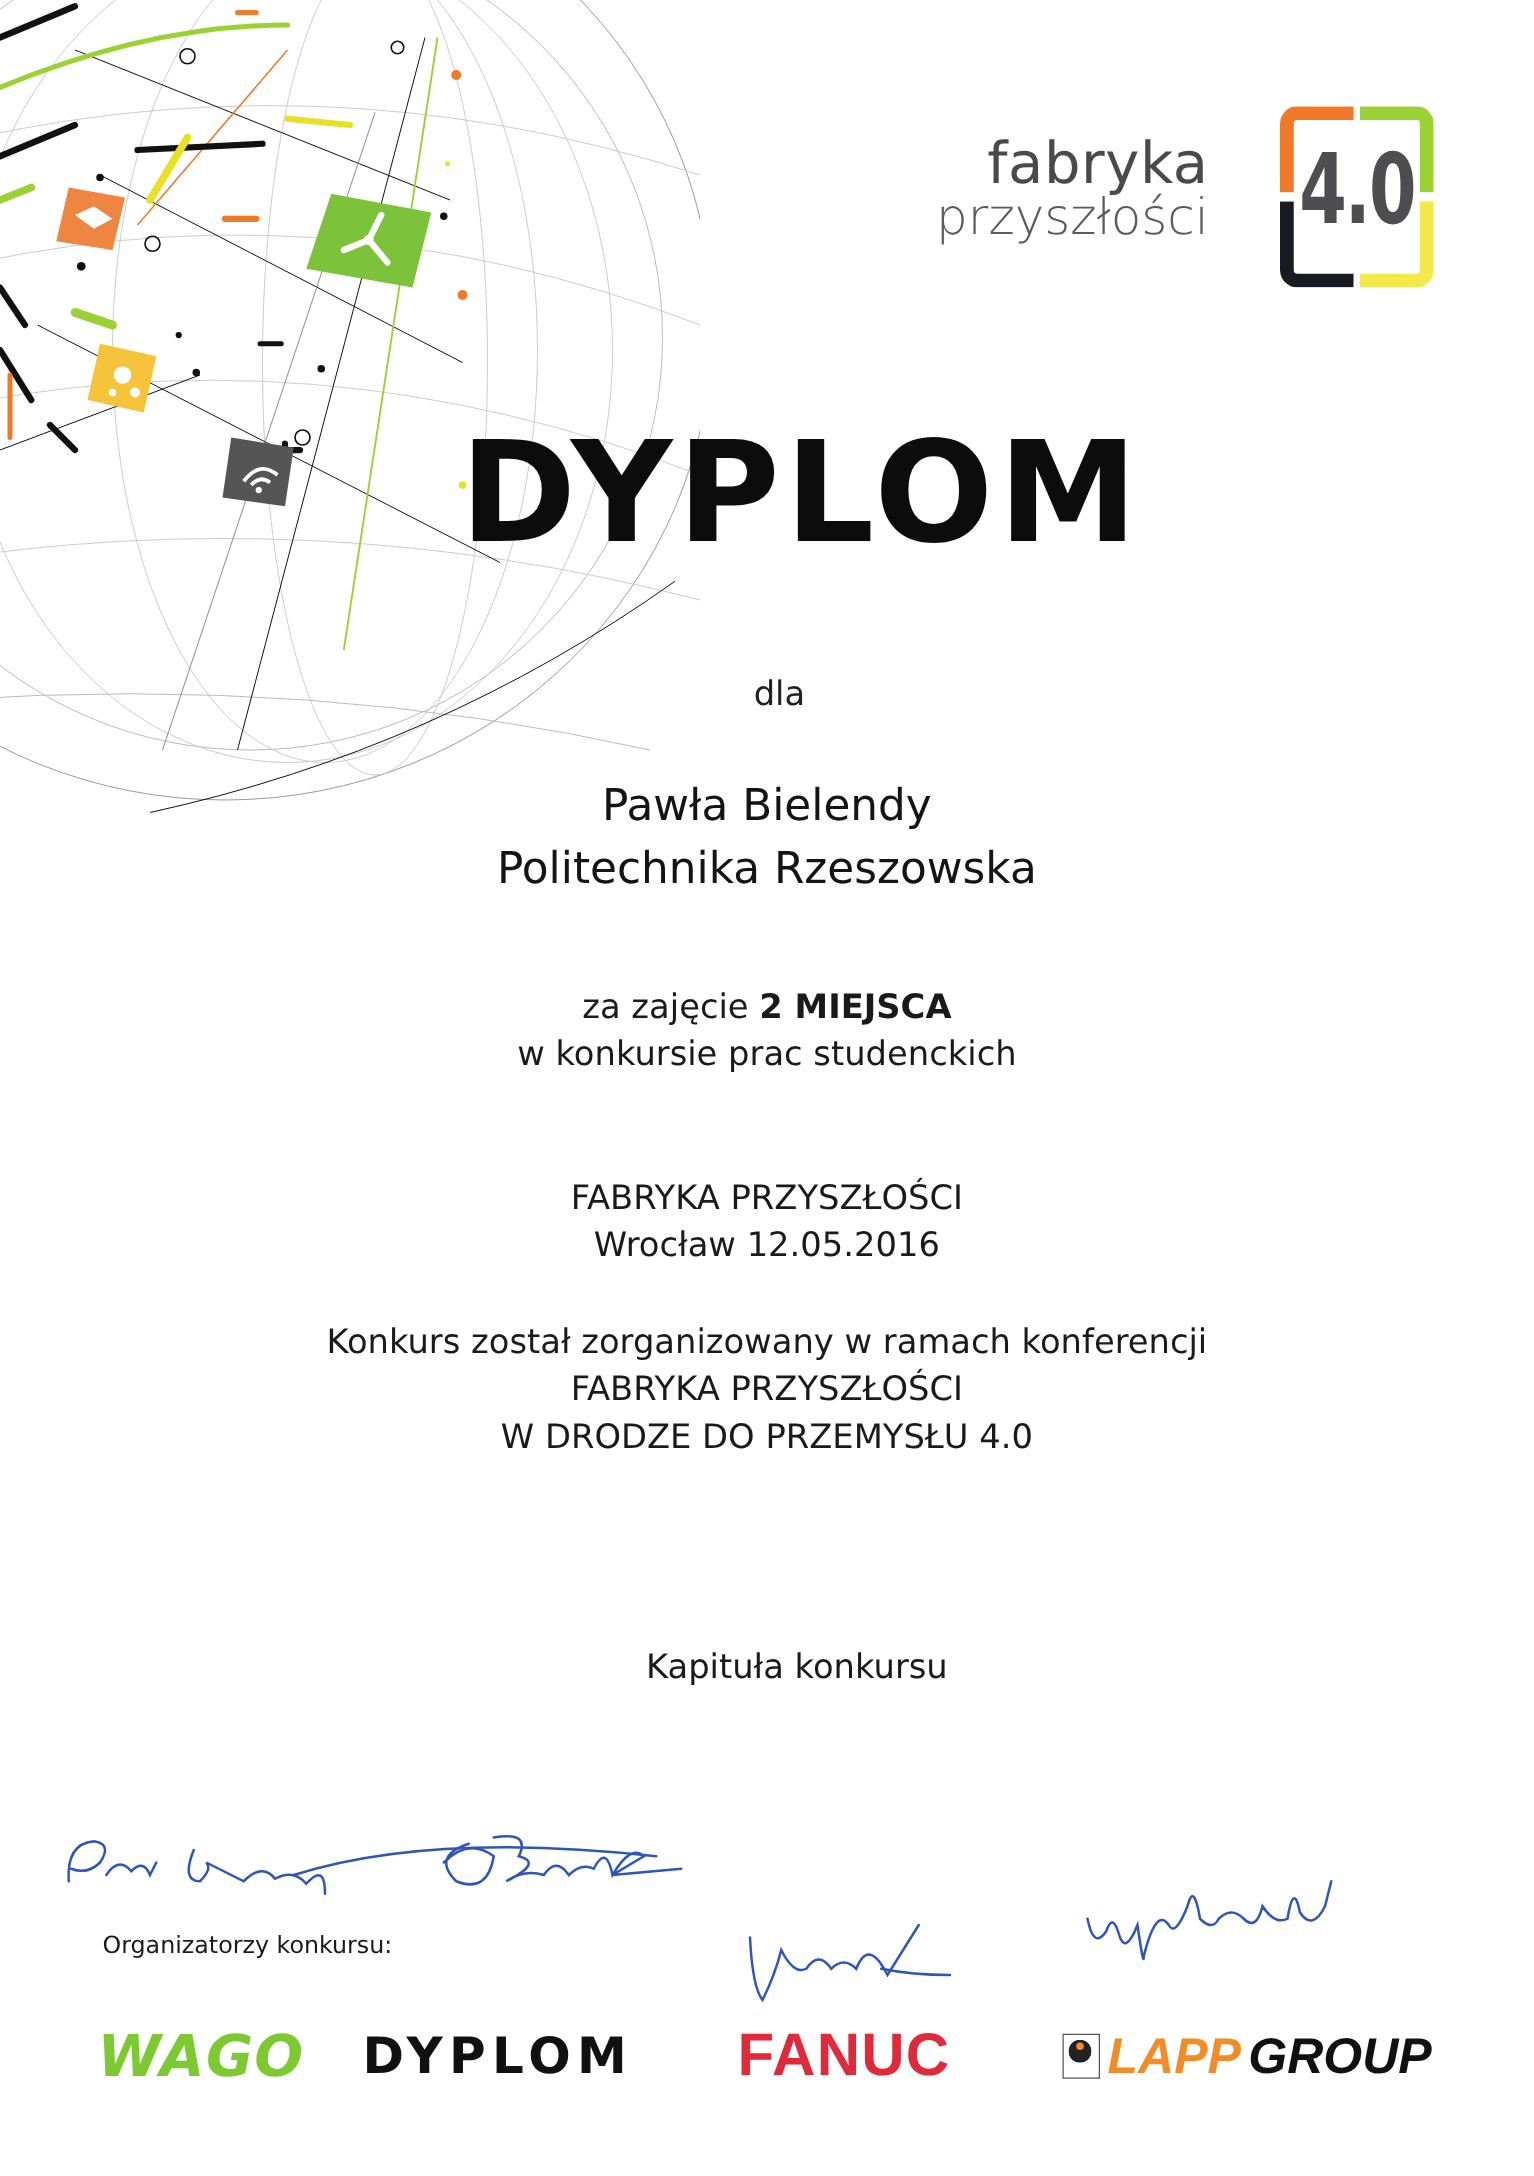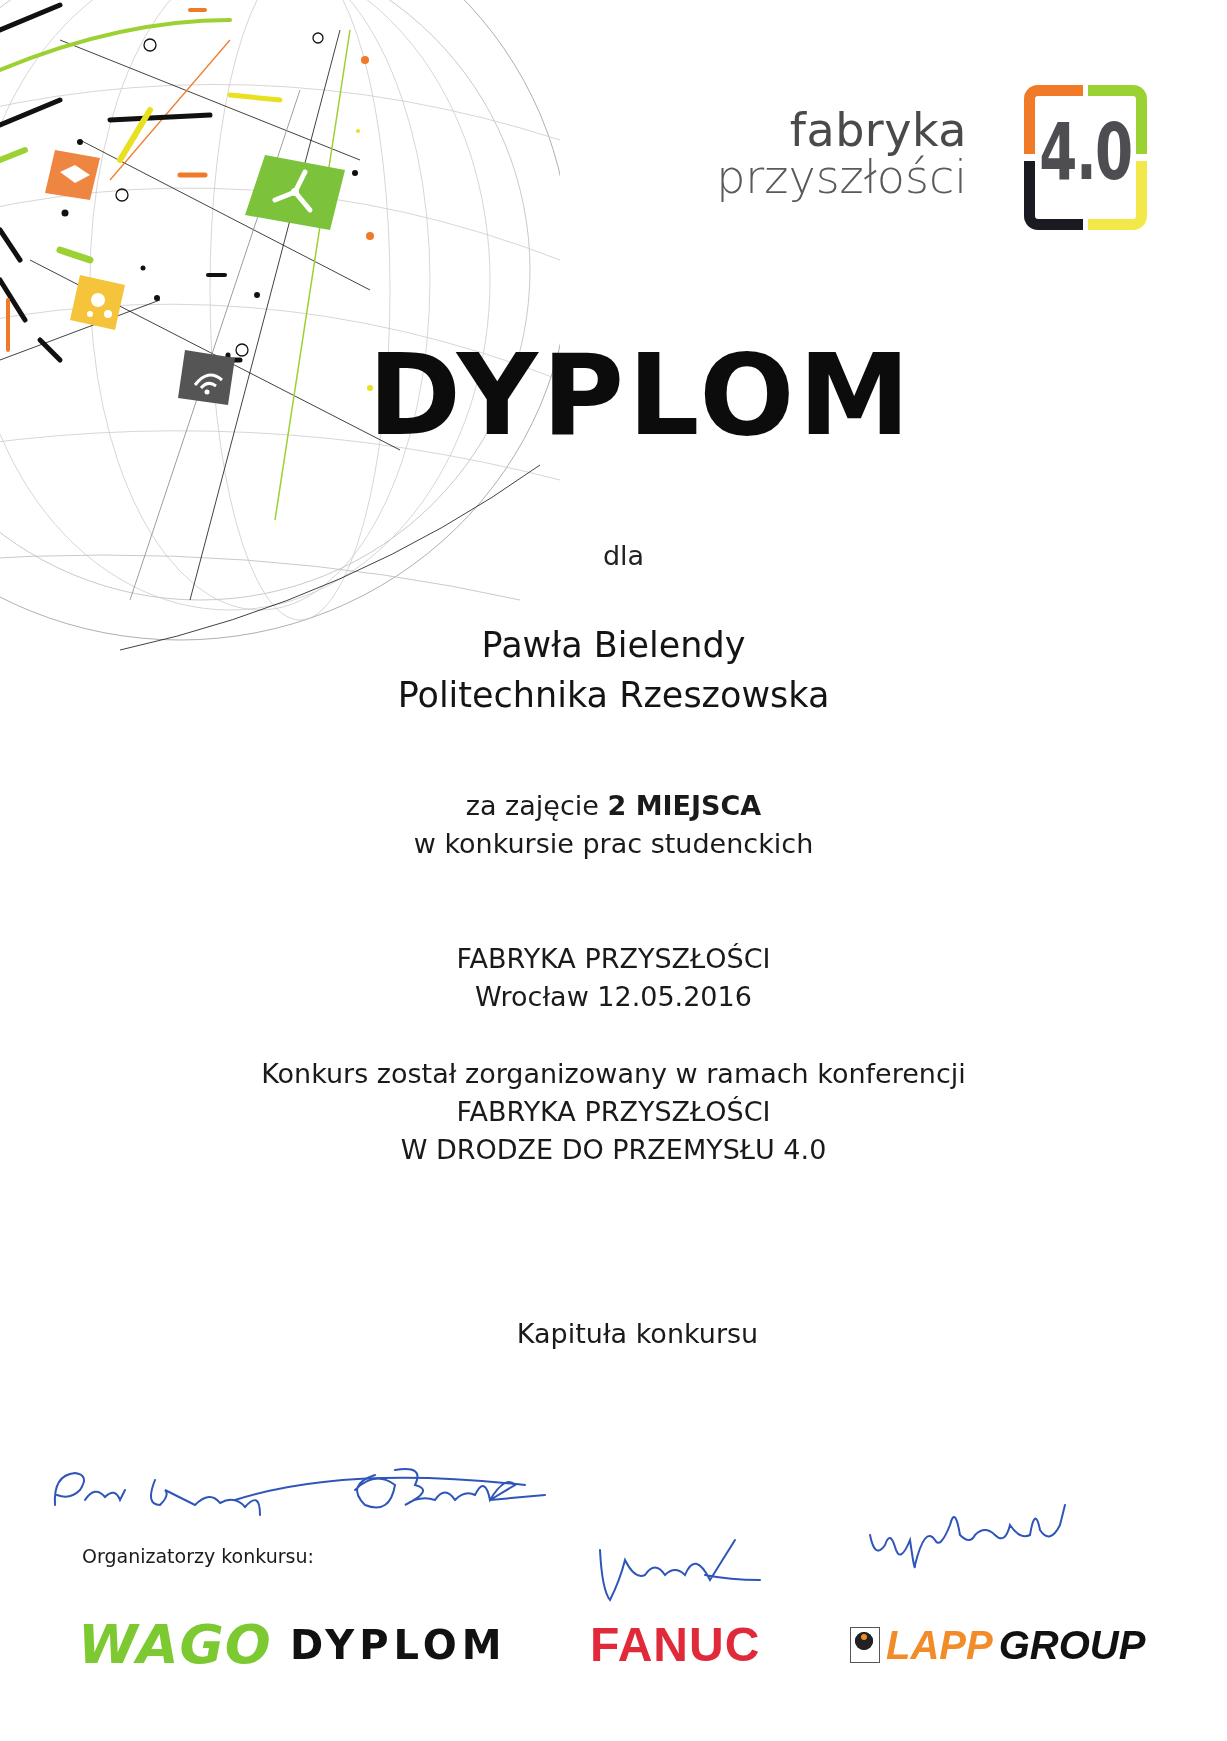--- a/index.html
+++ b/index.html
@@ -2,21 +2,21 @@
 <html><head>
 <meta charset="utf-8">
 <style>
   html, body { margin: 0; padding: 0; background: #ffffff; }
   body { width: 1227px; height: 1741px; position: relative; overflow: hidden;
          font-family: "DejaVu Sans", "Liberation Sans", sans-serif; color: #111; }
   .globe { position: absolute; left: 0; top: 0; width: 560px; height: 680px; }
   .logo { position: absolute; right: 80px; top: 85px; width: 420px; height: 150px; }
   .logo-text { position: absolute; right: 180px; top: 22px; text-align: right; color: #4a4a4a; line-height: 1.02; }
   .logo-text .l1 { font-size: 46px; font-weight: 400; letter-spacing: 0.5px; }
-  .logo-text .l2 { font-size: 46px; font-weight: 300; color: #5a5a5a; text-align: center; }
+  .logo-text .l2 { font-size: 40px; font-weight: 300; color: #5a5a5a; text-align: center; }
   .bracket { position: absolute; width: 48px; height: 58px; border-style: solid; border-width: 0; }
   .b-tl { left: 0; top: 0; border-top: 11px solid #f07a28; border-left: 11px solid #f07a28; border-top-left-radius: 14px; }
   .b-tr { right: 0; top: 0; border-top: 11px solid #9bd133; border-right: 11px solid #9bd133; border-top-right-radius: 14px; }
   .b-bl { left: 0; bottom: 0; border-bottom: 11px solid #1a1a22; border-left: 11px solid #1a1a22; border-bottom-left-radius: 14px; }
   .b-br { right: 0; bottom: 0; border-bottom: 11px solid #f2e84a; border-right: 11px solid #f2e84a; border-bottom-right-radius: 14px; }
   .logo-box { position: absolute; right: 0; top: 0; width: 123px; height: 145px; }
   .logo-num { position: absolute; left: 0; right: 0; top: 22px; text-align: center; font-family: "DejaVu Sans Condensed", "DejaVu Sans", sans-serif;
               font-size: 78px; font-weight: bold; color: #4e4e52; letter-spacing: -2px; transform: scaleX(0.78); }
   .title { position: absolute; left: 0; right: 0; top: 330px; text-align: center; padding-left: 55px;
            font-family: "DejaVu Sans", sans-serif; font-size: 112px; font-weight: bold; letter-spacing: 4px; color: #0c0c0c; }
@@ -25,21 +25,21 @@
   .t-name { top: 620px; font-size: 35px; font-weight: normal; line-height: 50px; color: #141414; }
   .t-place { top: 787px; font-size: 27px; line-height: 38px; color: #1a1a1a; }
   .t-place b { font-weight: bold; }
   .t-event { top: 940px; font-size: 27px; line-height: 38px; color: #1a1a1a; }
   .t-conf { top: 1055px; font-size: 27px; line-height: 38px; color: #1a1a1a; }
   .t-kap { top: 1318px; font-size: 27px; color: #1a1a1a; margin-left: 24px; }
   .org-label { position: absolute; left: 82px; top: 1545px; font-size: 19px; color: #1a1a1a; }
   .sig { position: absolute; }
   .sponsors { position: absolute; left: 0; top: 1615px; width: 1227px; height: 60px; }
   .sp { position: absolute; top: 0; font-weight: bold; line-height: 60px; }
-  .sp-wago { left: 78px; color: #7cc932; font-size: 54px; font-style: italic; letter-spacing: 1px; font-family: "DejaVu Sans", sans-serif; }
+  .sp-wago { left: 78px; color: #7cc932; font-size: 46px; font-style: italic; letter-spacing: 1px; font-family: "DejaVu Sans", sans-serif; }
   .sp-balluff { left: 290px; color: #111; font-size: 40px; letter-spacing: 5px; font-family: "DejaVu Sans", sans-serif; }
   .sp-fanuc { left: 590px; color: #e02a3a; font-size: 48px; font-family: "Liberation Sans", sans-serif; letter-spacing: 1px; }
   .sp-lapp { left: 850px; display: flex; align-items: center; gap: 6px; font-family: "Liberation Sans", sans-serif; }
   .lapp-icon { width: 28px; height: 34px; border: 1px solid #555; display: inline-block; position: relative; background: #fff; }
   .lapp-icon::after { content: ""; position: absolute; left: 4px; top: 4px; width: 18px; height: 18px; border-radius: 50%; background: #222;
                       box-shadow: inset 0 0 0 5px #222; }
   .lapp-icon::before { content: ""; position: absolute; left: 10px; top: 6px; width: 6px; height: 6px; border-radius: 50%; background: #f28c28; z-index: 2; }
   .lapp-word { color: #f28c28; font-size: 40px; font-style: italic; font-weight: bold; }
   .group-word { color: #111; font-size: 40px; font-style: italic; font-weight: bold; }
 </style>

